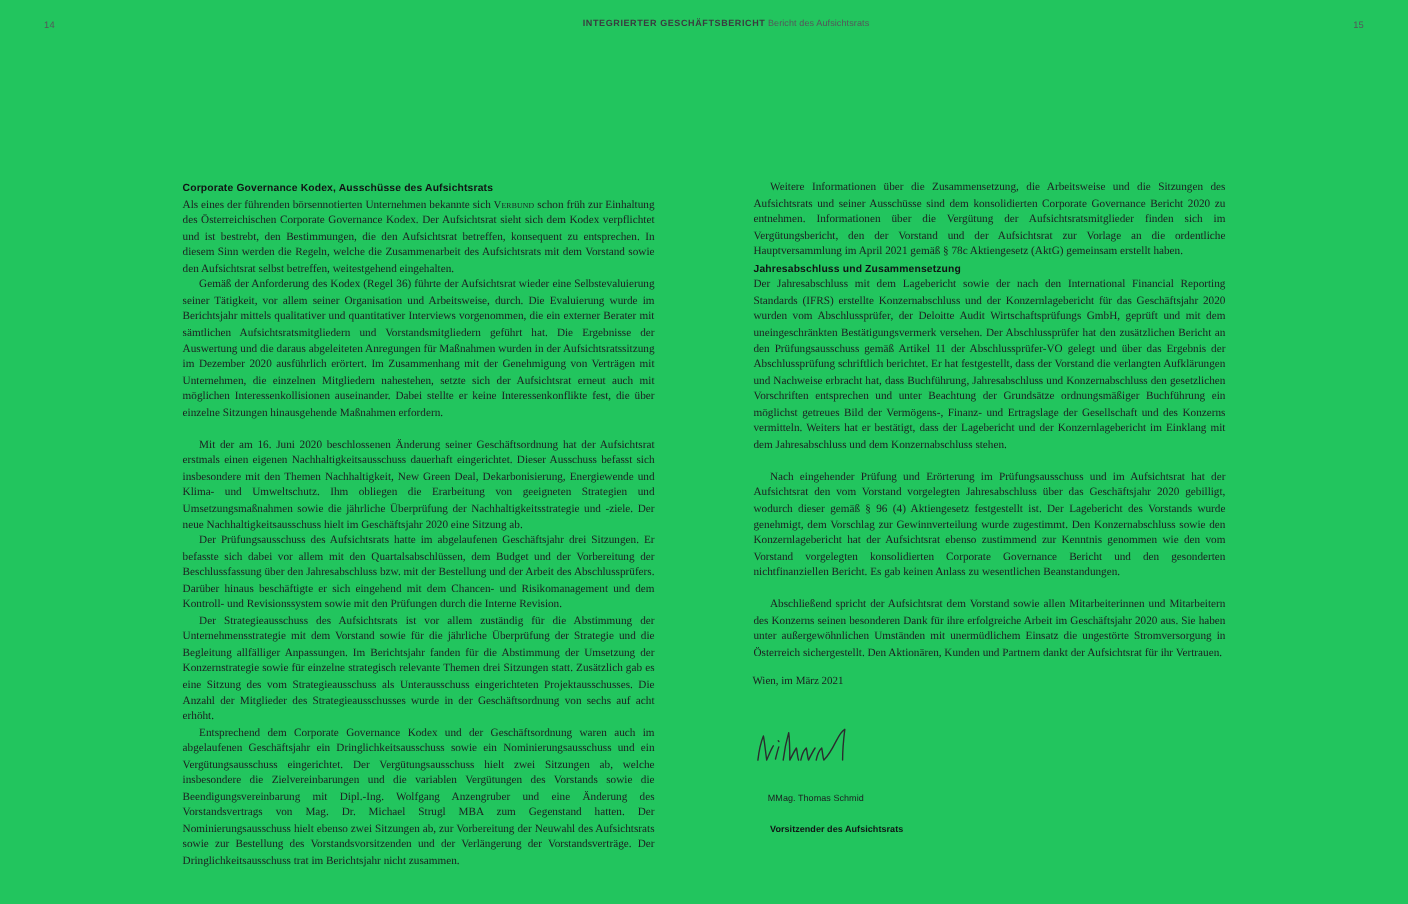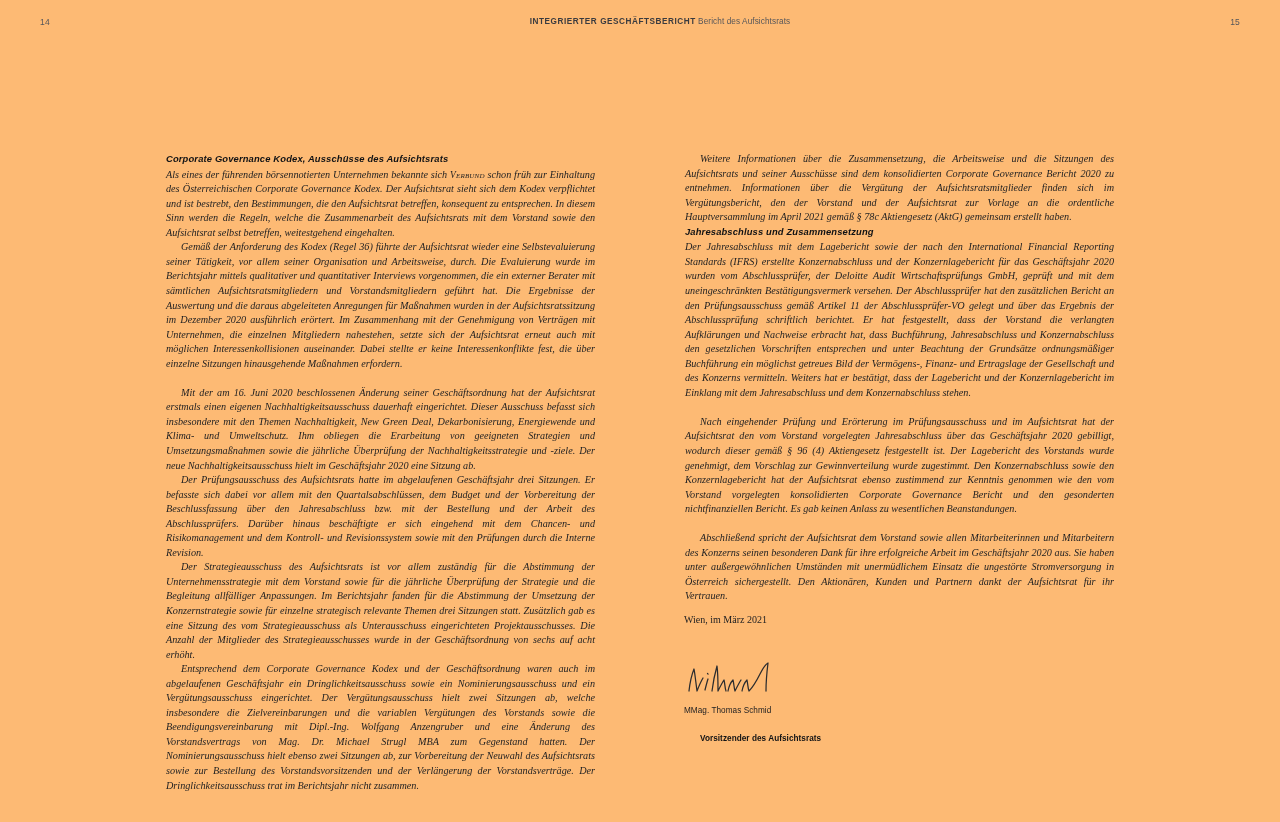--- a/index.html
+++ b/index.html
@@ -12,21 +12,21 @@
     height: 822px;
     font-family: "Liberation Serif", serif;
     color: #1a1a1a;
     position: relative;
     overflow: hidden;
   }
 
   .page {
     position: absolute;
     inset: 0;
-    background: #fdba74;
+    background: #22c55e;
   }
 
   
   .running-head {
     position: absolute;
     top: 17px;
     left: 0;
     right: 0;
     height: 16px;
   }
@@ -59,26 +59,25 @@
   }
   .head-sub {
     font-weight: normal;
     letter-spacing: 0.1px;
     color: #55565a;
   }
 
   
   .columns {
     position: absolute;
-    top: 152px;
+    top: 164px;
     left: 166px;
     width: 948px;
     display: flex;
     gap: 90px;
-    font-style: italic;
   }
   .col {
     width: 429px;
   }
 
   h2.sec-head {
     font-family: "Liberation Sans", sans-serif;
     font-size: 9.4px;
     font-weight: bold;
     letter-spacing: 0.15px;
@@ -135,21 +134,21 @@
   .signature-mark {
     height: 40px;
     width: 110px;
     margin-bottom: 1px;
   }
   .sig-name {
     font-family: "Liberation Sans", sans-serif;
     font-size: 8.2px;
     color: #1d1e20;
     line-height: 11.5px;
-    margin: 0;
+    margin: 14px;
     letter-spacing: 0.05px;
   }
   .sig-role {
     font-family: "Liberation Sans", sans-serif;
     font-size: 8.2px;
     font-weight: bold;
     color: #111214;
     line-height: 11.5px;
     margin: 16px;
     letter-spacing: 0.05px;

